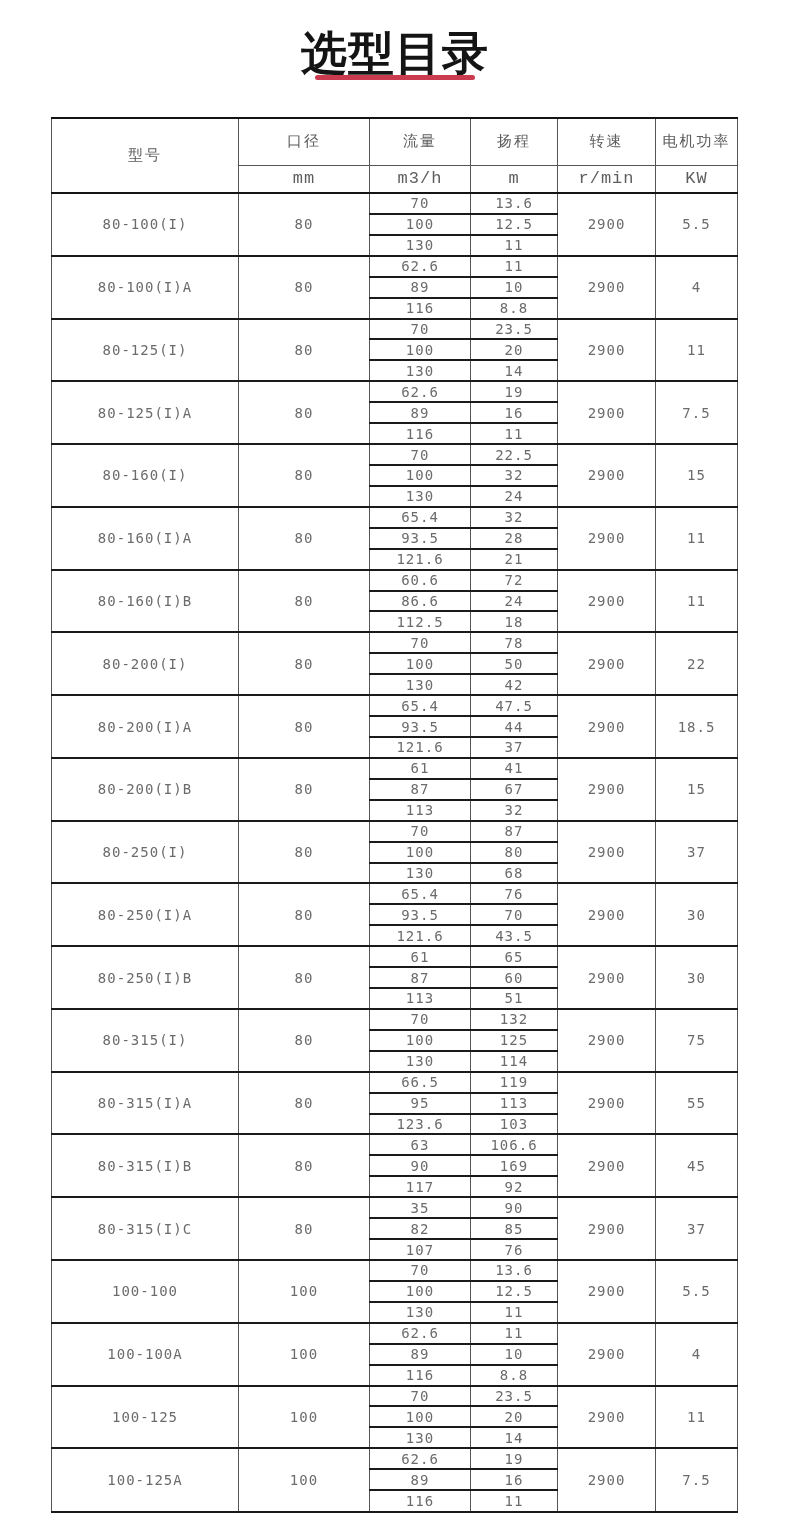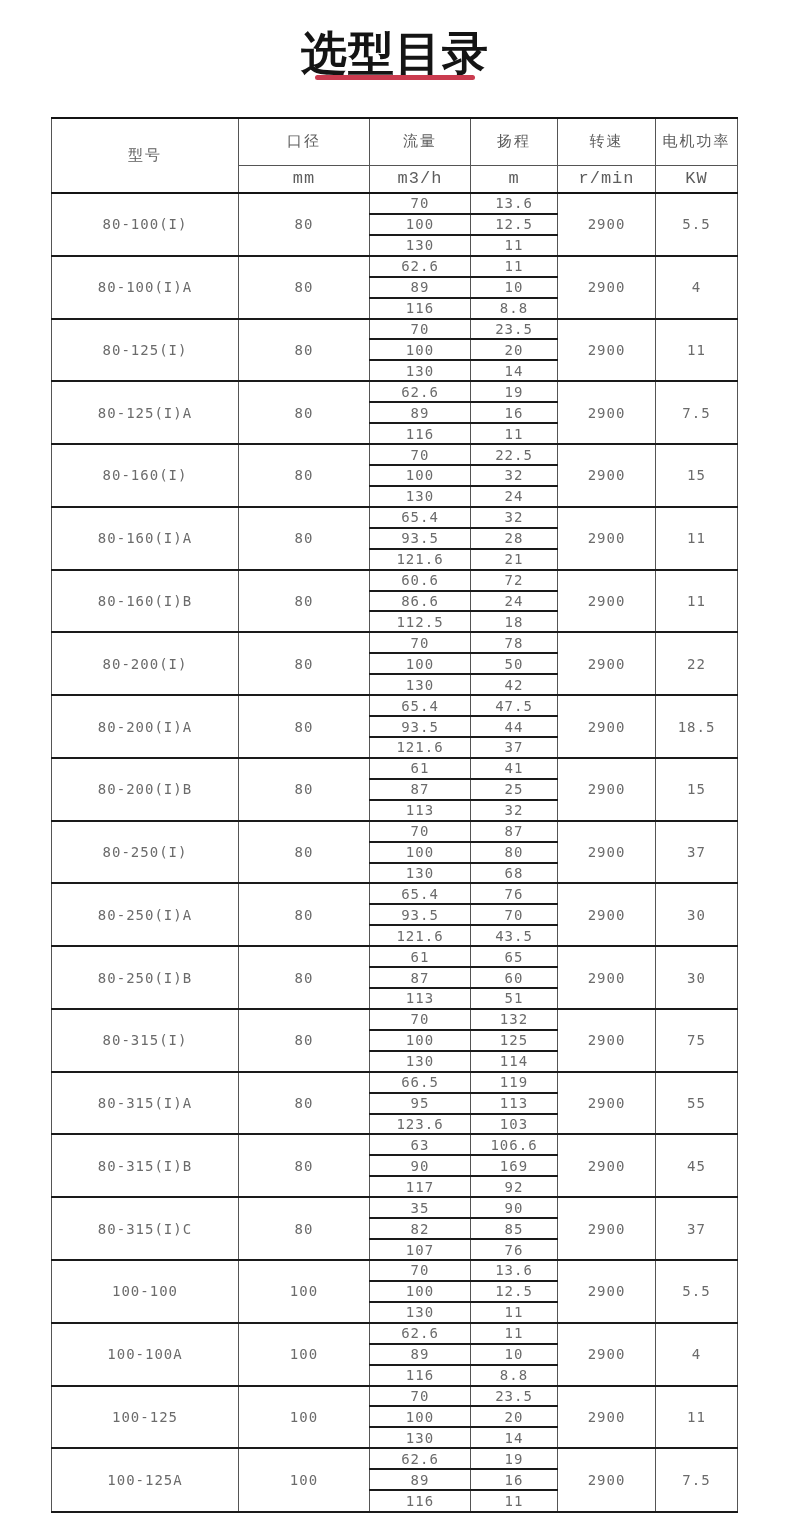--- a/index.html
+++ b/index.html
@@ -271,21 +271,21 @@
       <tr>
         <td class="spancell" rowspan="3">80-200(I)B</td>
         <td class="spancell" rowspan="3">80</td>
         <td class="subcell">61</td>
         <td class="subcell">41</td>
         <td class="spancell" rowspan="3">2900</td>
         <td class="spancell" rowspan="3">15</td>
       </tr>
       <tr>
         <td class="subcell">87</td>
-        <td class="subcell">25</td>
+        <td class="subcell">67</td>
       </tr>
       <tr>
         <td class="subcell">113</td>
         <td class="subcell">32</td>
       </tr>
       <tr>
         <td class="spancell" rowspan="3">80-250(I)</td>
         <td class="spancell" rowspan="3">80</td>
         <td class="subcell">70</td>
         <td class="subcell">87</td>

